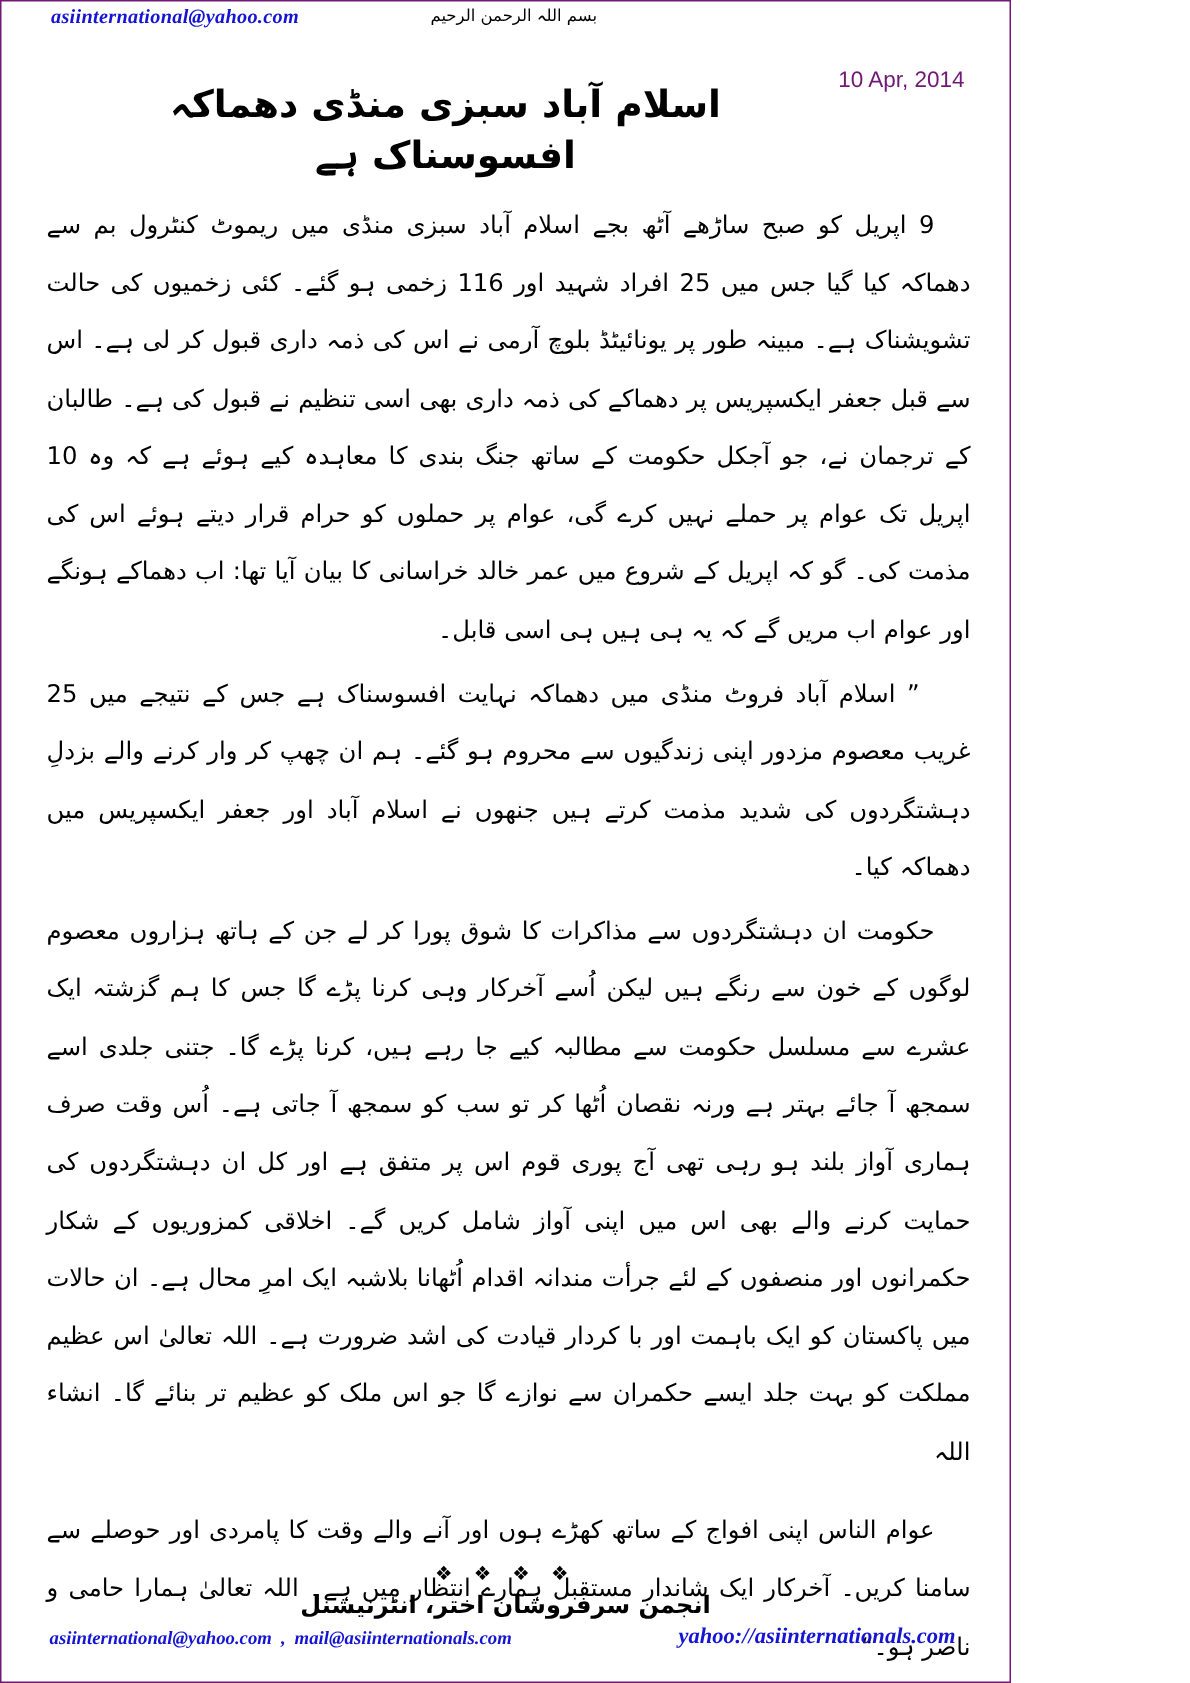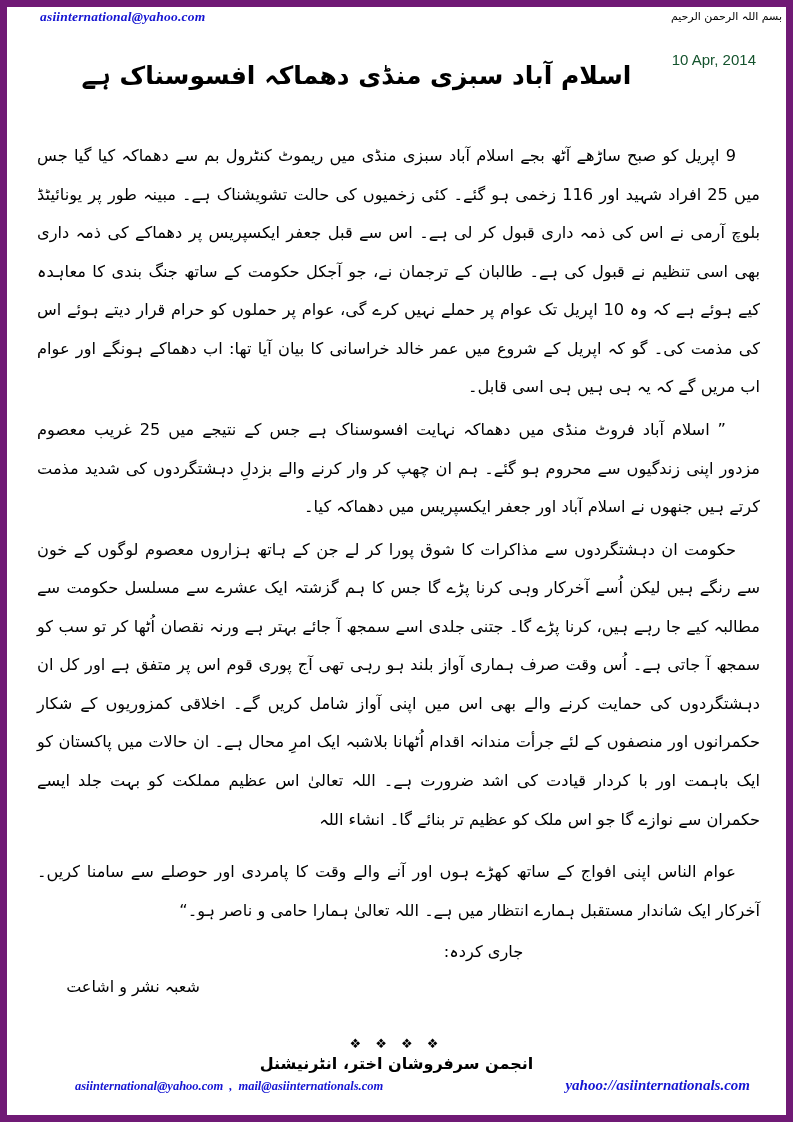--- a/index.html
+++ b/index.html
@@ -9,26 +9,26 @@
     background: #ffffff;
   }
   body {
     width: 793px;
     height: 1122px;
     position: relative;
     font-family: "DejaVu Sans", sans-serif;
     overflow: hidden;
   }
   .page {
-    width: 793px;
+    width: 674px;
     height: 1122px;
     box-sizing: border-box;
     position: relative;
     background: #ffffff;
-    border: 7px solid #701a75;
+    border: 1px solid #701a75;
   }
 
   
   .header-row {
     position: relative;
     height: 30px;
   }
   .email-top {
     position: absolute;
     left: 33px;
@@ -37,42 +37,43 @@
     font-family: "Liberation Serif", "DejaVu Serif", serif;
     font-style: italic;
     font-weight: bold;
     font-size: 13.5px;
     letter-spacing: 0.2px;
     white-space: nowrap;
   }
   .bismillah {
     position: absolute;
     left: 0;
-    right: 4px;
+    right: 17px;
     top: 3px;
+    text-align: center;
     direction: rtl;
     font-family: "DejaVu Sans", sans-serif;
     font-size: 11px;
     color: #000;
     padding-left: 28px;
   }
 
   
   .title-band {
     position: relative;
     height: 74px;
     margin-top: 6px;
   }
   .doc-date {
     position: absolute;
     right: 30px;
     top: 8px;
     font-family: "Liberation Sans", sans-serif;
     font-size: 15px;
-    color: #14532d;
+    color: #701a75;
     white-space: nowrap;
   }
   .doc-title {
     position: absolute;
     right: 140px;
     left: 60px;
     top: 16px;
     direction: rtl;
     text-align: center;
     font-family: "DejaVu Sans", sans-serif;
@@ -158,21 +159,20 @@
   .footer-emails {
     position: absolute;
     left: 32px;
     top: 0;
     color: #1414d2;
     font-family: "Liberation Serif", "DejaVu Serif", serif;
     font-style: italic;
     font-weight: bold;
     font-size: 12.5px;
     white-space: nowrap;
-    margin-left: 36px;
   }
   .footer-emails .sep {
     font-style: italic;
     padding: 0 6px;
   }
   .footer-url {
     position: absolute;
     right: 36px;
     top: -2px;
     color: #1414d2;

